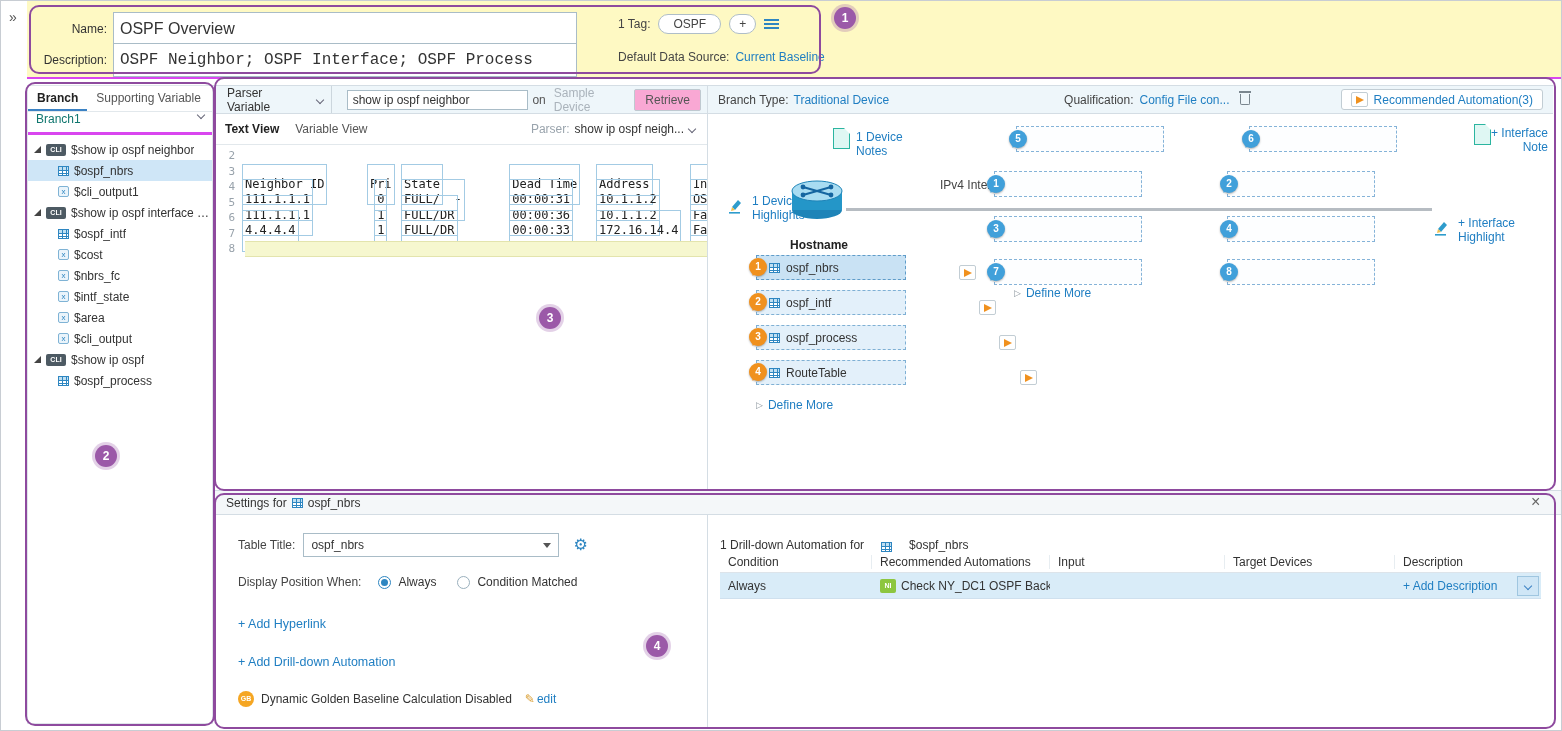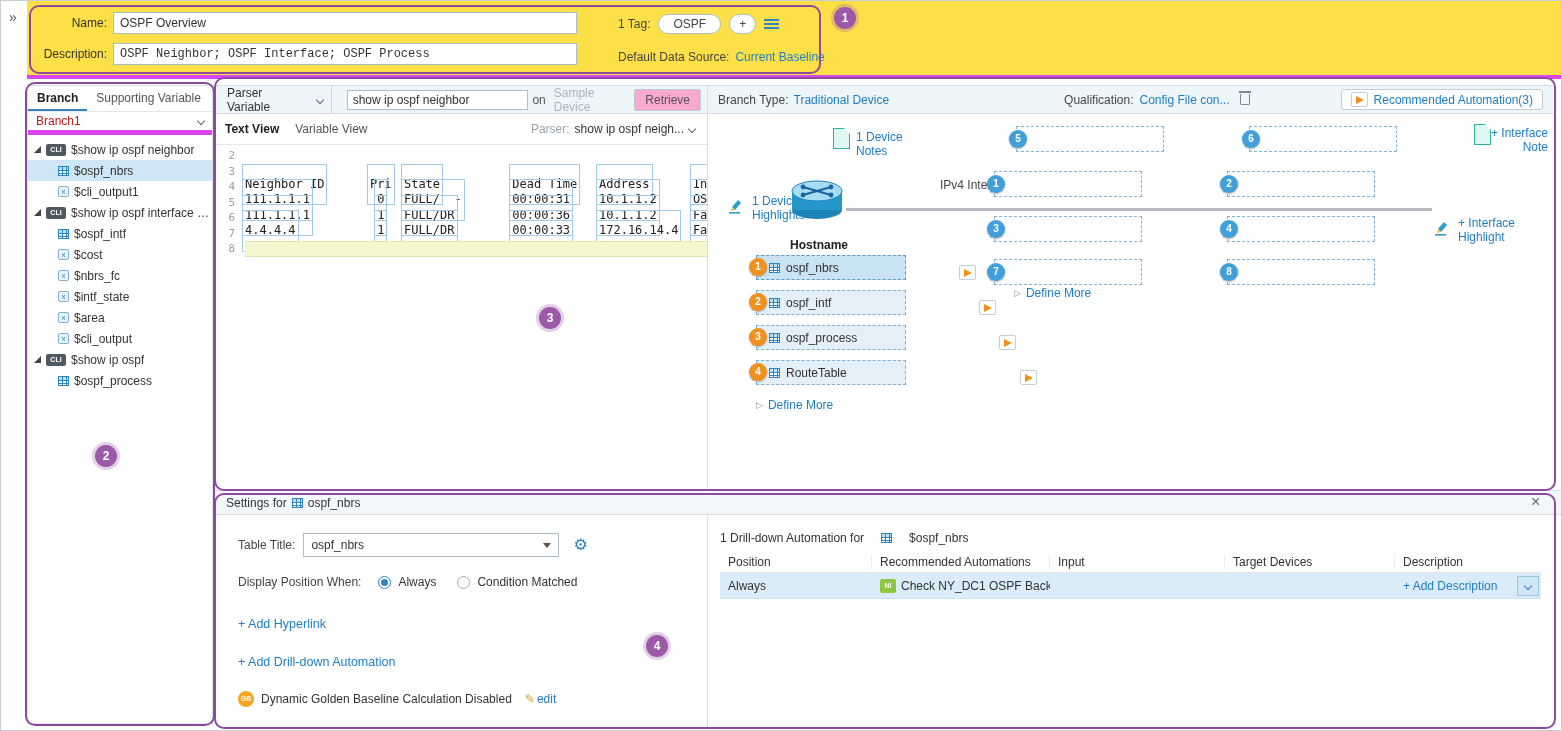--- a/index.html
+++ b/index.html
@@ -5,35 +5,35 @@
   *{margin:0;padding:0;box-sizing:border-box}
   body{font-family:"Liberation Sans",sans-serif;background:#fff}
   .screen{position:relative;width:1562px;height:731px;background:#fff;border:1px solid #c8cdd3;overflow:hidden;font-size:12px;color:#333}
   .abs{position:absolute}
   .link{color:#1f7ec2;cursor:pointer}
   .lbl{color:#444}
   .muted{color:#9aa4ad}
 
   
   .collapse{position:absolute;left:8px;top:8px;font-size:14px;color:#555;cursor:pointer}
-  .top-band{position:absolute;left:26px;top:0;right:0;height:78px;background:#fde047;border-bottom:4px solid #d946ef}
+  .top-band{position:absolute;left:26px;top:0;right:0;height:78px;background:#fef9c3;border-bottom:2px solid #d946ef}
   .frow{position:absolute;left:0;display:flex;align-items:center}
   .flabel{display:inline-block;width:74px;text-align:right;color:#333;margin-right:6px}
-  .fin{height:22px;border:1px solid #a9bcc7;background:#fff;font-family:"Liberation Sans",sans-serif;font-size:12px;color:#333;padding:4px 6px}
+  .fin{height:22px;border:1px solid #a9bcc7;background:#fff;font-family:"Liberation Sans",sans-serif;font-size:16px;color:#333;padding:16px 6px}
   .tagpill{display:inline-block;border:1px solid #afbec8;background:#fff;border-radius:11px;padding:2px 14px;color:#444}
   .addpill{display:inline-block;border:1px solid #afbec8;background:#fff;border-radius:11px;padding:2px 9px;color:#444;cursor:pointer}
   .list-icon{display:inline-block;width:15px;height:12px;position:relative;cursor:pointer}
   .list-icon::before{content:'';position:absolute;left:0;top:1px;width:15px;height:2px;background:#2e86c1;box-shadow:0 4px 0 #2e86c1,0 8px 0 #2e86c1}
 
   
   .sidebar{position:absolute;left:26px;top:84px;width:186px;height:639px;background:#fff;border:1px solid #dfe5ea}
   .stabs{display:flex;border-bottom:1px solid #e2e8ec;height:26px;align-items:stretch}
   .stab{padding:5px 9px 0 9px;color:#555;cursor:pointer}
   .stab.active{font-weight:bold;color:#222;border-bottom:2px solid #3b82c4}
-  .bselect{display:flex;align-items:center;height:23px;border-bottom:5px solid #d946ef;padding:0 8px;color:#b91c1c;cursor:pointer}
+  .bselect{display:flex;align-items:flex-start;height:23px;border-bottom:3px solid #d946ef;padding:0 8px;color:#0f766e;cursor:pointer}
   .bselect .chev{margin-left:auto}
   .tree{padding-top:4px}
   .trow{display:flex;align-items:center;height:21px;gap:5px;cursor:pointer}
   .trow.parent{padding-left:6px}
   .trow.child{padding-left:30px}
   .trow.sel{background:#cfe6f7}
   .tlabel{color:#333;white-space:nowrap;overflow:hidden;text-overflow:ellipsis}
   .exp{width:0;height:0;border-bottom:7px solid #444;border-left:7px solid transparent;display:inline-block;flex:none}
   .cli-icon{width:20px;height:12px;background:#4d5a63;border-radius:2px;position:relative;flex:none}
   .cli-icon::after{content:'CLI';position:absolute;inset:0;font-size:7px;line-height:12px;text-align:center;font-weight:bold;color:#fff}
@@ -395,28 +395,28 @@
       <span class="link" style="font-size:12.5px">+ Add Drill-down Automation</span>
     </div>
     <div class="strow" style="top:176px;gap:7px">
       <span class="gb-icon"></span>
       <span>Dynamic Golden Baseline Calculation Disabled</span>
       <span style="margin-left:6px"><span class="pencil"></span><span class="link">edit</span></span>
     </div>
   </div>
 
   <div class="setright">
-    <div class="abs" style="left:12px;top:16px;display:flex;align-items:center;gap:17px">
+    <div class="abs" style="left:12px;top:23px;display:flex;align-items:flex-end;gap:17px">
       <span>1 Drill-down Automation for</span>
       <span class="tbl-icon"></span>
       <span>$ospf_nbrs</span>
     </div>
     <div class="ddtable">
       <div class="ddhead">
-        <span class="cell w1">Position</span>
+        <span class="cell w1">Condition</span>
         <span class="cell w2">Recommended Automations</span>
         <span class="cell w3">Input</span>
         <span class="cell w4">Target Devices</span>
         <span class="cell w5">Description</span>
       </div>
       <div class="ddrow">
         <span class="cell w1">Always</span>
         <span class="cell w2" style="display:flex;align-items:center;gap:5px">
             <span class="ni-icon"></span>
             <span>Check NY_DC1 OSPF Backbone</span>

